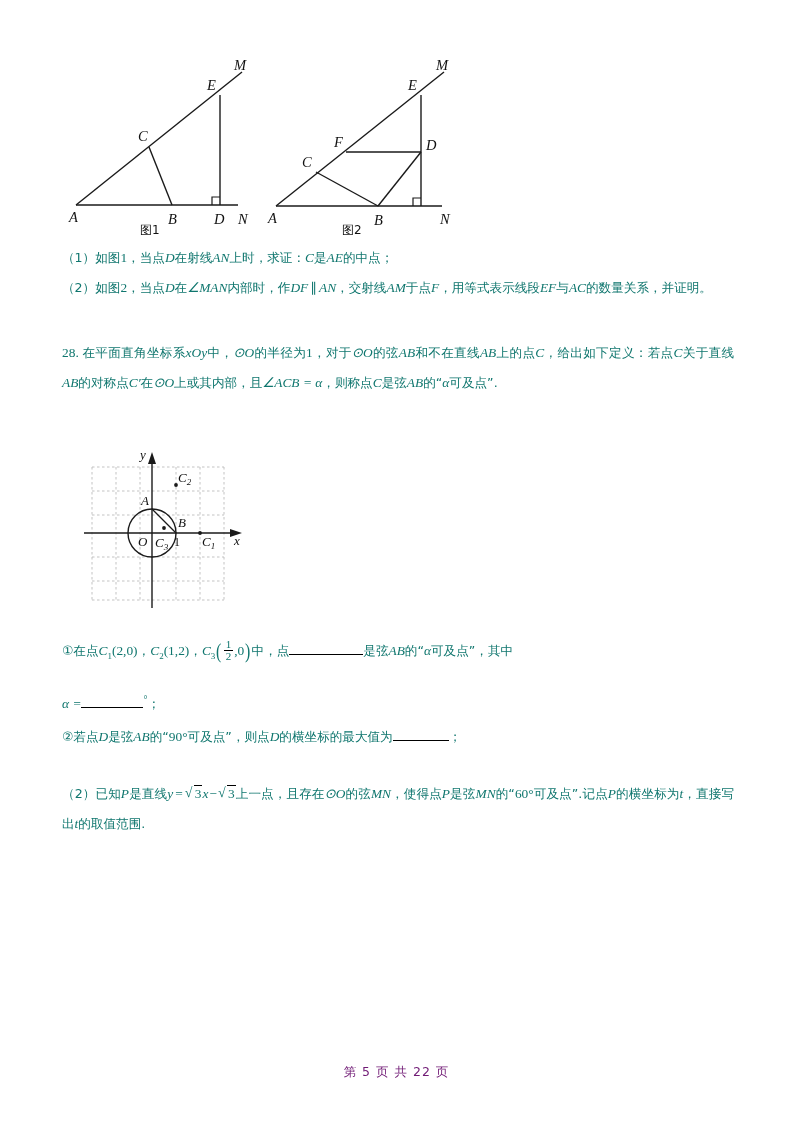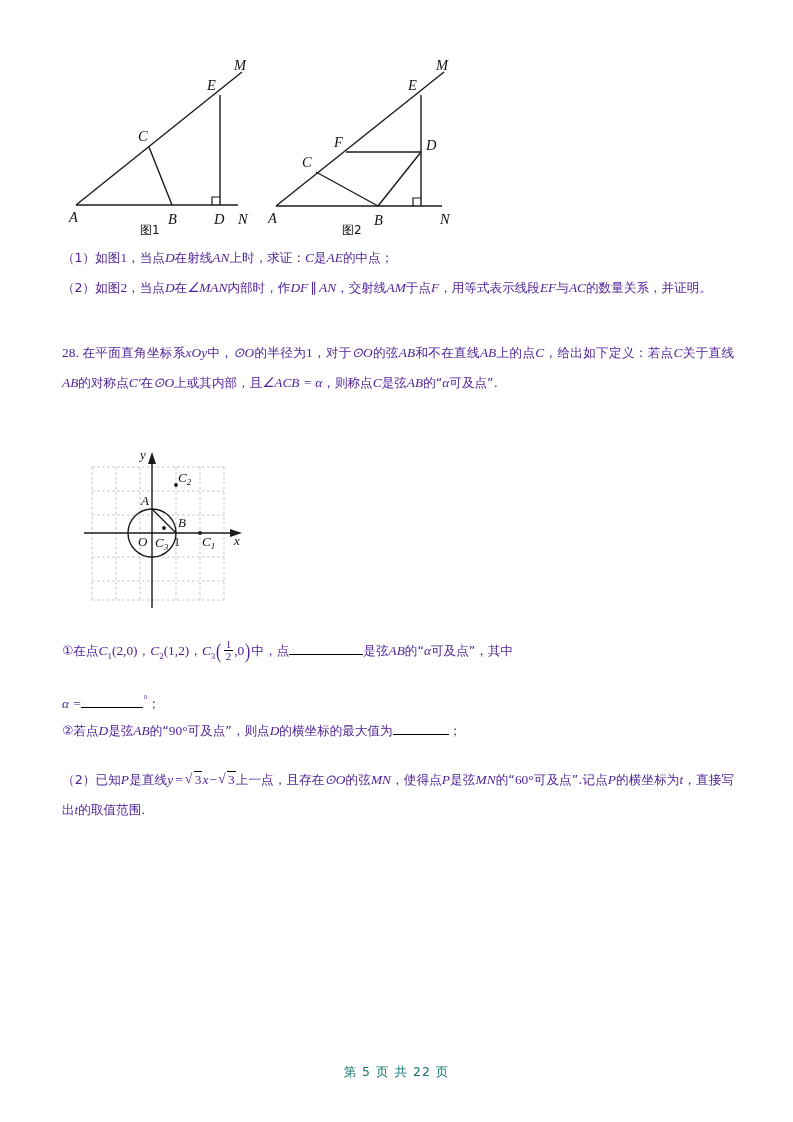--- a/index.html
+++ b/index.html
@@ -37,21 +37,21 @@
     position: absolute;
     left: 62px;
     top: 243px;
     width: 672px;
   }
   .para {
     font-size: 13.4px;
     line-height: 30px;
     text-align: justify;
     margin: 0;
-    color: #4c1d95;
+    color: #0f766e;
   }
   .q-block { margin-top: 14px; }
   .q-number { }
 
   .cn { font-family: "DejaVu Sans", "Liberation Sans", sans-serif; font-size: 12.6px; }
   .mi { font-family: "Liberation Serif", serif; font-style: italic; }
   .num { font-family: "Liberation Serif", serif; font-style: normal; }
 
   .blank {
     display: inline-block;
@@ -116,21 +116,21 @@
   
   .footer {
     position: absolute;
     left: 0;
     top: 1064px;
     width: 793px;
     text-align: center;
     font-size: 12.5px;
     letter-spacing: 1px;
     font-family: "DejaVu Sans", "Liberation Sans", sans-serif;
-    color: #0f766e;
+    color: #701a75;
   }
 </style>
 </head>
 <body>
 
 <div class="page">
 
   <div class="figures">
 
     <svg class="fig-svg" style="position:absolute; left:62px; top:0px;" width="200" height="185" viewBox="0 0 200 185">
@@ -251,25 +251,25 @@
 
 
     <p class="para" style="margin-top:10px; line-height:26px;">
       <span class="cn">①在点</span><i class="mi">C</i><span class="sub">1</span><span class="num">(2,0)</span><span class="cn">，</span><i class="mi">C</i><span class="sub">2</span><span class="num">(1,2)</span><span class="cn">，</span><i class="mi">C</i><span class="sub">3</span><span class="paren-big">(</span><span class="frac"><span class="top">1</span><span class="bot">2</span></span><span class="num">,0</span><span class="paren-big">)</span><span class="cn">中，点</span><span class="blank"></span><span class="cn">是弦</span><i class="mi">AB</i><span class="cn">的“</span><i class="mi">α</i><span class="cn">可及点”，其中</span>
     </p>
 
     <p class="para" style="margin-top:18px; line-height:26px;">
       <i class="mi">α =</i><span class="blank short"></span><span class="sup-deg">°</span><span class="cn">；</span>
     </p>
 
-    <p class="para" style="line-height:28px;">
+    <p class="para" style="margin-top:6px; line-height:28px;">
       <span class="cn">②若点</span><i class="mi">D</i><span class="cn">是弦</span><i class="mi">AB</i><span class="cn">的“</span><span class="num">90°</span><span class="cn">可及点”，则点</span><i class="mi">D</i><span class="cn">的横坐标的最大值为</span><span class="blank tiny"></span><span class="cn">；</span>
     </p>
 
-    <p class="para" style="margin-top:20px; line-height:30px;">
+    <p class="para" style="margin-top:28px; line-height:30px;">
       <span class="cn">（2）已知</span><i class="mi">P</i><span class="cn">是直线</span><i class="mi">y</i><span class="num" style="margin:0 2px;">=</span><span class="sqrt"><span class="rad">3</span></span><i class="mi">x</i><span class="num" style="margin:0 1px;">−</span><span class="sqrt"><span class="rad">3</span></span><span class="cn">上一点，且存在</span><i class="mi">⊙O</i><span class="cn">的弦</span><i class="mi">MN</i><span class="cn">，使得点</span><i class="mi">P</i><span class="cn">是弦</span><i class="mi">MN</i><span class="cn">的“</span><span class="num">60°</span><span class="cn">可及点”.记</span><span class="cn">点</span><i class="mi">P</i><span class="cn">的横坐标为</span><i class="mi">t</i><span class="cn">，直接写出</span><i class="mi">t</i><span class="cn">的取值范围.</span>
     </p>
   </div>
 
   <div class="footer">
     <span>第 5 页 共 22 页</span>
   </div>
 
 </div>
 

